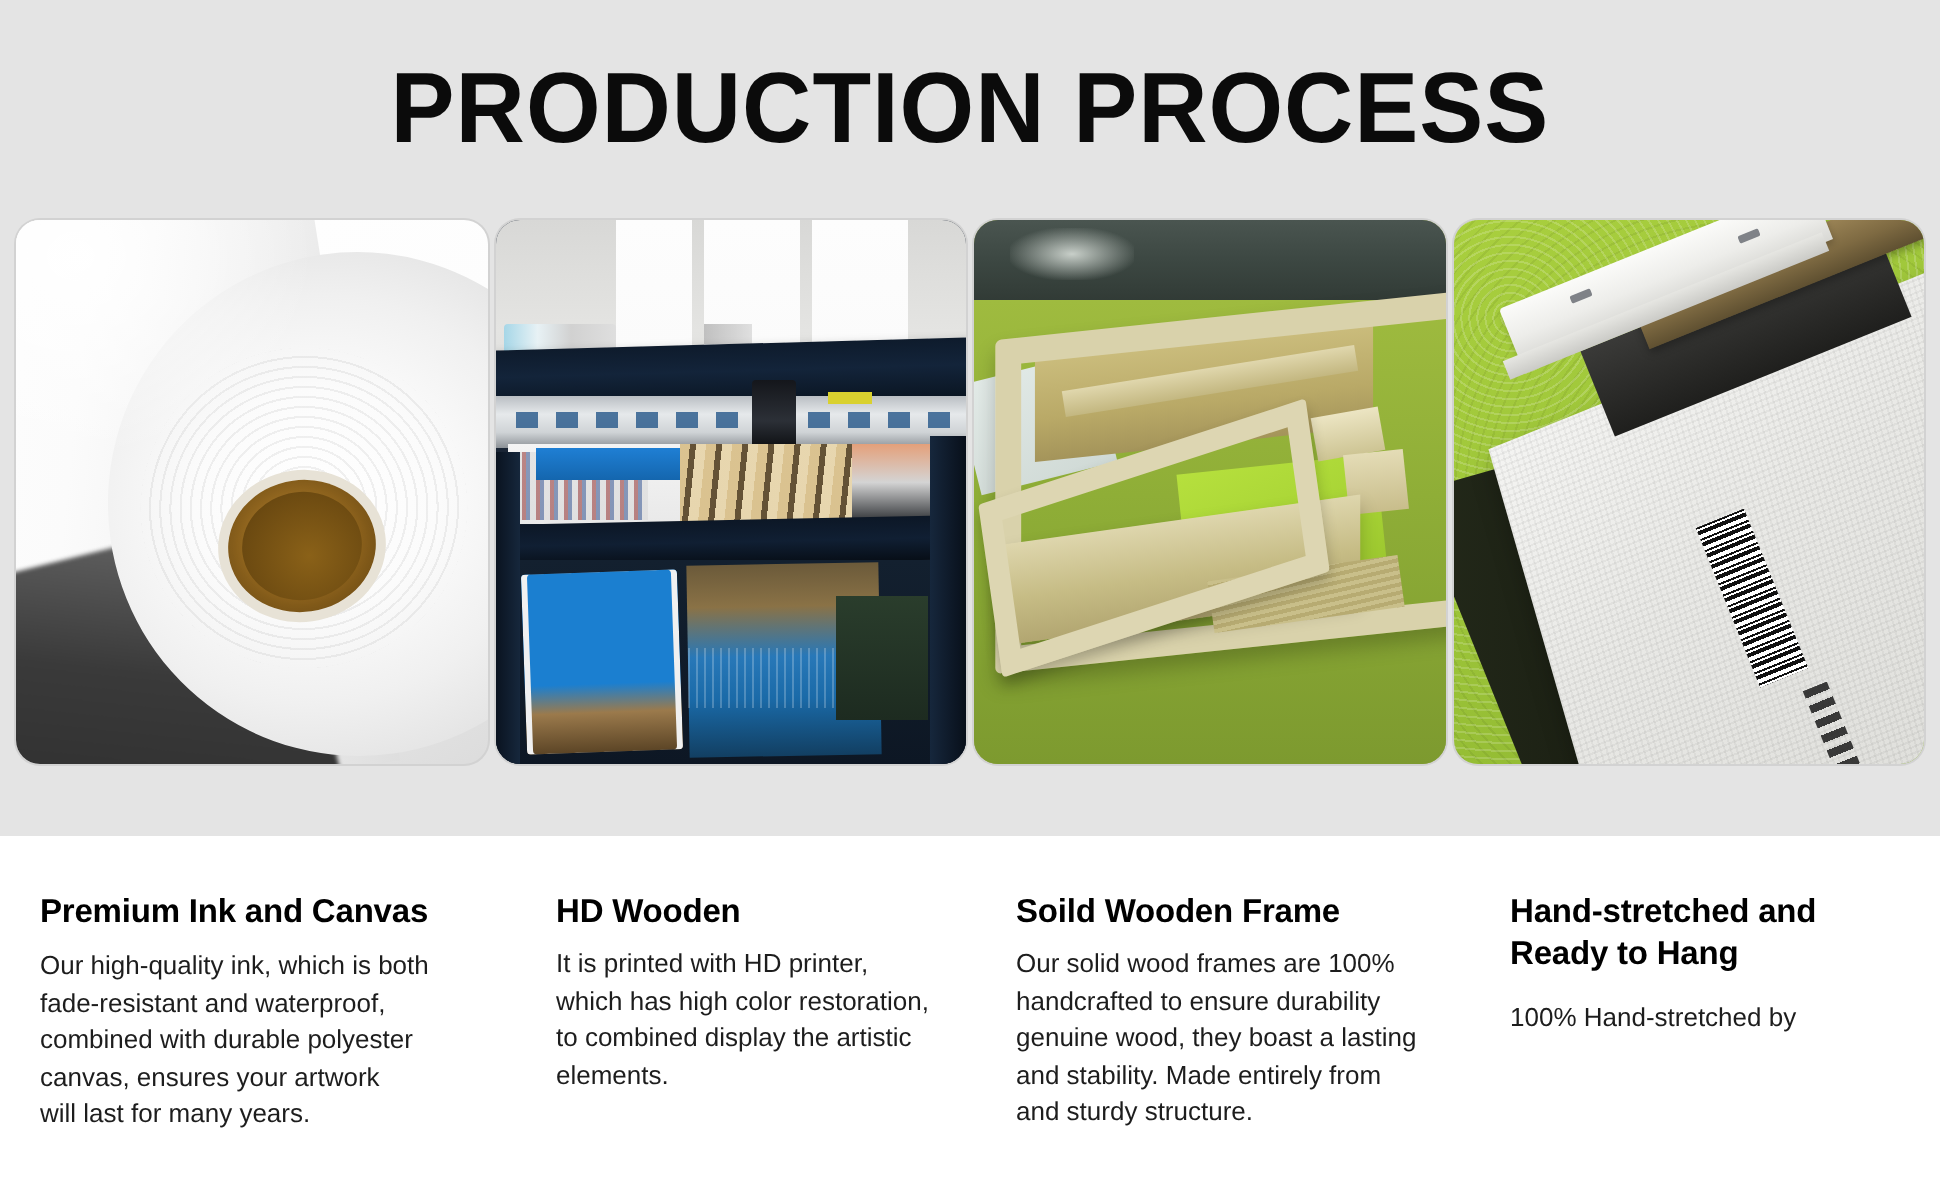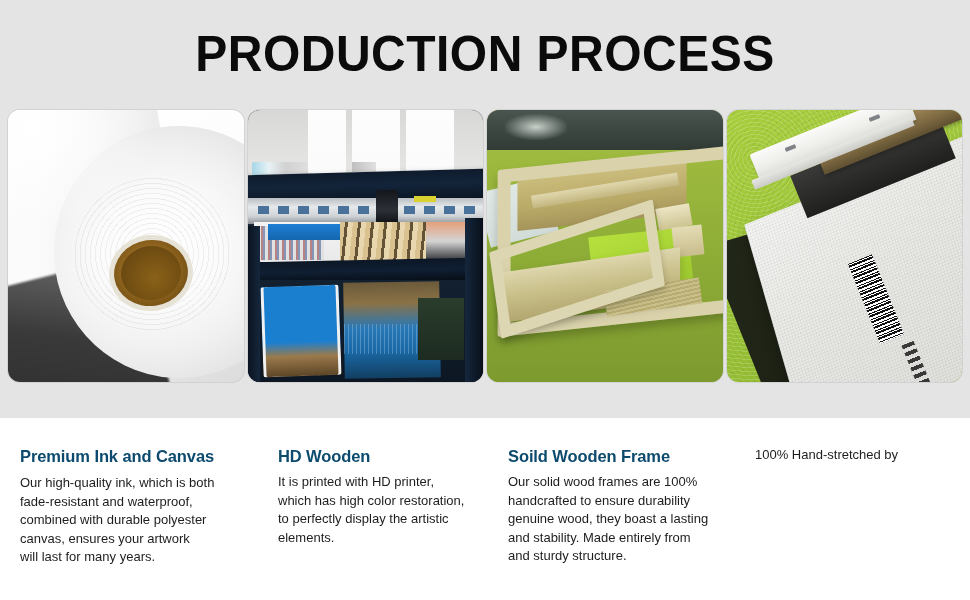--- a/index.html
+++ b/index.html
@@ -481,21 +481,21 @@
   }
   .col-1 { left: 20px;  width: 240px; }
   .col-2 { left: 278px; width: 215px; }
   .col-3 { left: 508px; width: 225px; }
   .col-4 { left: 755px; width: 205px; }
 
   .feat-title {
     font-size: 16.5px;
     line-height: 21px;
     font-weight: bold;
-    color: #0c4a6e;
+    color: #000000;
     margin: 0 0 7px 0;
     letter-spacing: -0.1px;
   }
   .col-2 .feat-title,
   .col-3 .feat-title { margin-bottom: 6px; }
   .col-4 .feat-title { margin-bottom: 12px; }
 
   .feat-body {
     font-size: 13px;
     line-height: 18.5px;
@@ -612,36 +612,40 @@
         <span class="ln">canvas, ensures your artwork</span>
         <span class="ln">will last for many years.</span>
       </p>
     </div>
 
     <div class="col col-2">
       <h3 class="feat-title">HD Wooden</h3>
       <p class="feat-body">
         <span class="ln">It is printed with HD printer,</span>
         <span class="ln">which has high color restoration,</span>
-        <span class="ln">to perfectly display the artistic</span>
+        <span class="ln">to combined display the artistic</span>
         <span class="ln">elements.</span>
       </p>
     </div>
 
     <div class="col col-3">
       <h3 class="feat-title">Soild Wooden Frame</h3>
       <p class="feat-body">
         <span class="ln">Our solid wood frames are 100%</span>
         <span class="ln">handcrafted to ensure durability</span>
         <span class="ln">genuine wood, they boast a lasting</span>
         <span class="ln">and stability. Made entirely from</span>
         <span class="ln">and sturdy structure.</span>
       </p>
     </div>
 
     <div class="col col-4">
+      <h3 class="feat-title">
+        <span class="ln">Hand-stretched and</span>
+        <span class="ln">Ready to Hang</span>
+      </h3>
       <p class="feat-body">
         <span class="ln">100% Hand-stretched by</span>
       </p>
     </div>
 
   </div>
 </div>
 
 </body></html>

